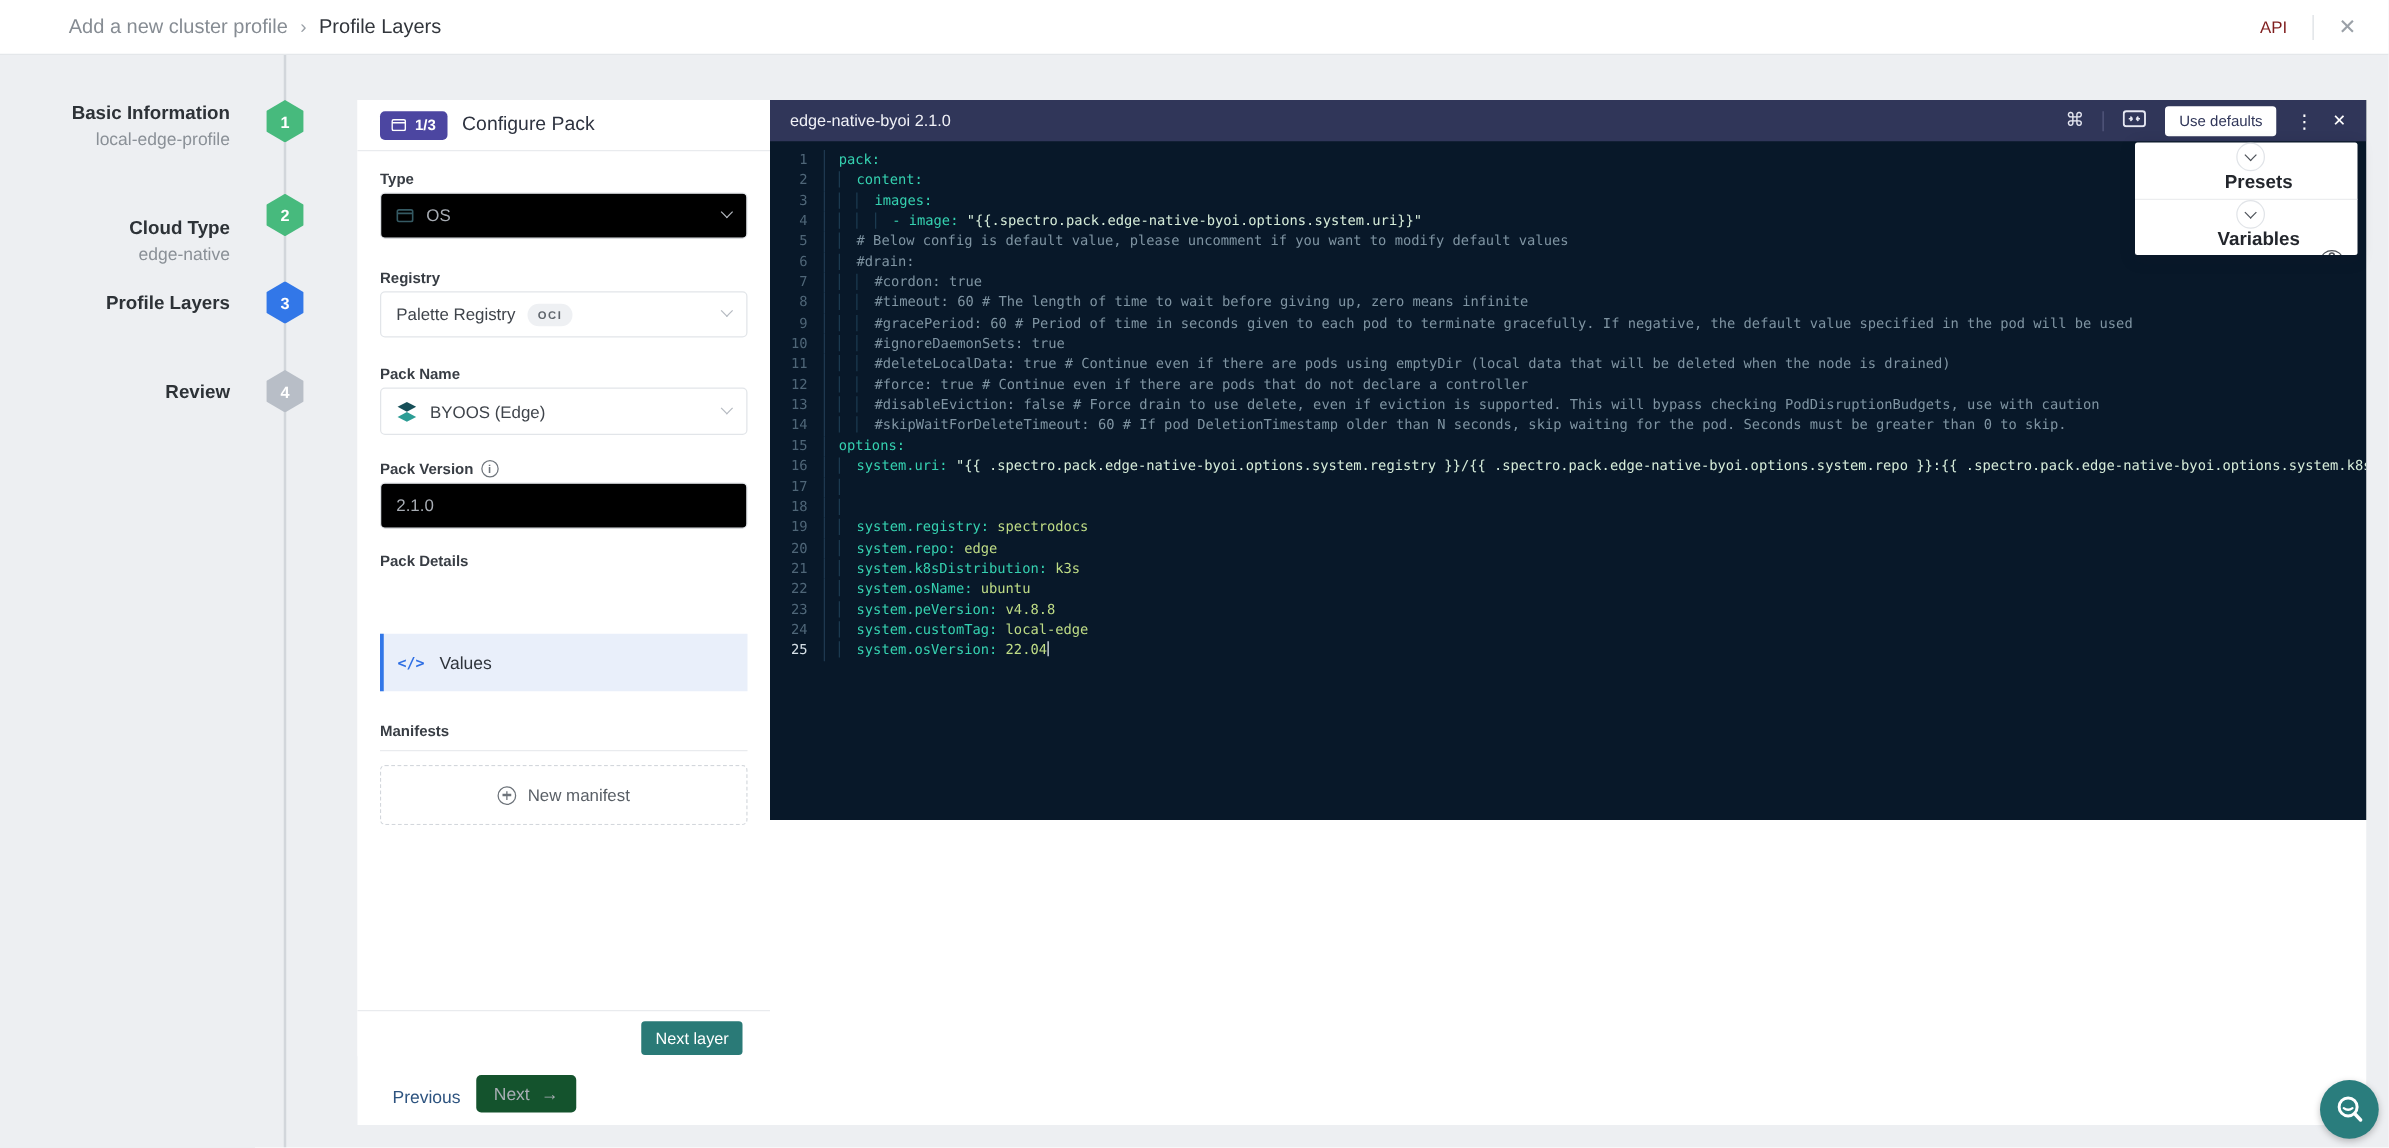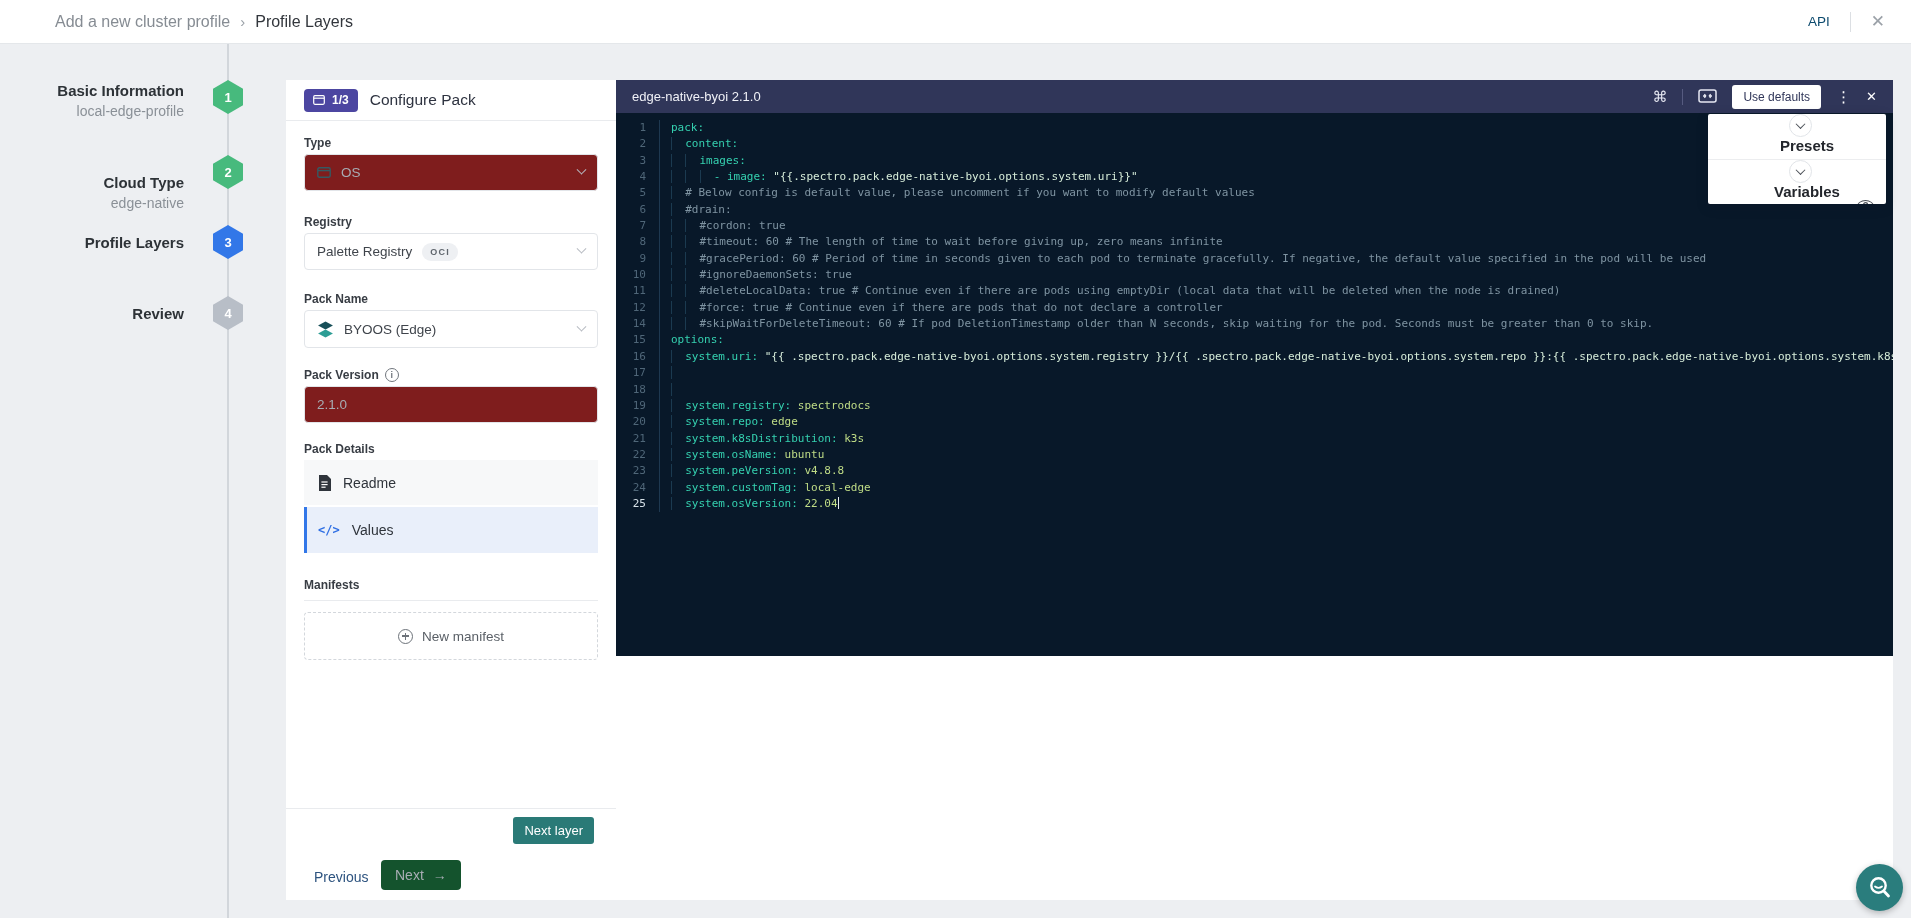--- a/index.html
+++ b/index.html
@@ -6,21 +6,21 @@
   html,body { width:1911px; height:918px; overflow:hidden; }
   body { position:relative; background:#edeff2; font-family:"Liberation Sans", sans-serif; }
 
   
   .top-header { position:absolute; left:0; top:0; width:1911px; height:44px; background:#fff; border-bottom:1px solid #e4e7ea; display:flex; align-items:center; z-index:30; }
   .breadcrumb { margin-left:55px; font-size:16px; display:flex; gap:10px; align-items:center; }
   .bc-parent { color:#868c93; cursor:pointer; }
   .bc-sep { color:#9aa0a7; font-size:15px; }
   .bc-current { color:#32363c; font-weight:500; }
   .header-right { margin-left:auto; margin-right:26px; display:flex; align-items:center; gap:20px; }
-  .api-link { color:#0c4a6e; font-size:13.5px; cursor:pointer; }
+  .api-link { color:#7f1d1d; font-size:13.5px; cursor:pointer; }
   .hdr-divider { width:1px; height:20px; background:#dcdfe3; }
   .hdr-close { color:#9ba1a8; font-size:17px; cursor:pointer; line-height:1; }
 
   
   .stepper-line { position:absolute; left:227px; top:44px; width:1.5px; height:874px; background:#d2d6db; z-index:1; }
   .step { position:absolute; left:0; width:260px; z-index:2; cursor:pointer; }
   .step-text { position:absolute; right:76px; top:0; text-align:right; white-space:nowrap; }
   .step-title { font-size:15px; font-weight:600; color:#2d3237; }
   .step-subtitle { font-size:14px; color:#8a9097; margin-top:4px; }
   .hex { position:absolute; left:213px; top:0; width:30px; height:34px; clip-path:polygon(50% 0,100% 26%,100% 74%,50% 100%,0 74%,0 26%); display:flex; align-items:center; justify-content:center; color:#fff; font-size:13px; font-weight:700; }
@@ -31,21 +31,21 @@
   
   .main-bg { position:absolute; left:286px; top:80px; width:1607px; height:820px; background:#fff; z-index:2; }
 
   
   .form-card { position:absolute; left:286px; top:80px; width:330px; height:765px; background:#fff; z-index:4; }
   .card-header { position:absolute; top:0; left:0; right:0; height:41px; border-bottom:1px solid #e9ebee; display:flex; align-items:center; padding-left:18px; gap:12px; }
   .step-badge { background:#4c46a1; border-radius:4px; color:#fff; height:23px; display:flex; align-items:center; gap:7px; padding:0 9px; font-size:12px; font-weight:600; }
   .card-title { font-size:15.5px; color:#2e3340; font-weight:400; }
   .f-label { position:absolute; left:18px; font-size:12px; font-weight:700; color:#383d44; display:flex; align-items:center; gap:6px; }
   .select { position:absolute; left:18px; right:18px; height:37px; display:flex; align-items:center; gap:10px; padding:0 12px; border:1px solid #e2e5e9; border-radius:4px; background:#fff; font-size:13.5px; color:#3f444b; cursor:pointer; }
-  .select.disabled { background:#7f1d1d; color:#a7acb3; cursor:default; }
+  .select.disabled { background:#000000; color:#a7acb3; cursor:default; }
   .caret { width:7px; height:7px; border-right:1.5px solid #b5bac1; border-bottom:1.5px solid #b5bac1; transform:rotate(45deg) translate(-2px,-2px); margin-left:auto; flex:none; }
   .oci-badge { font-size:9px; letter-spacing:1.2px; font-weight:700; color:#60666d; background:#eef0f3; padding:4px 8px; border-radius:10px; }
   .detail-row { position:absolute; left:18px; right:18px; display:flex; align-items:center; gap:12px; padding:0 14px; font-size:14px; color:#2f343b; cursor:pointer; }
   .row-readme { background:#f7f8f9; height:45px; }
   .row-values { background:#e9effa; border-left:3px solid #3277e8; padding-left:11px; height:46px; }
   .values-glyph { color:#2f6fe4; font-family:"DejaVu Sans Mono", monospace; font-size:12px; font-weight:700; }
   .manifest-hr { position:absolute; left:18px; right:18px; border-top:1px solid #e9ebee; }
   .dashed-box { position:absolute; left:18px; right:18px; height:48px; border:1.5px dashed #d3d7dc; border-radius:4px; display:flex; align-items:center; justify-content:center; gap:9px; color:#595f66; font-size:13.5px; cursor:pointer; }
   .card-footer-hr { position:absolute; left:0; right:0; top:728px; border-top:1px solid #e9ebee; }
   .next-layer-btn { position:absolute; right:22px; top:737px; background:#2a7a77; color:#fff; font-size:13px; border:none; border-radius:3px; padding:6px 11px; cursor:pointer; font-family:inherit; }
@@ -192,29 +192,20 @@
 
   <div class="f-label" style="top:288px">
     <span>Pack Version</span>
     <span class="info-circle">i</span>
   </div>
   <div class="select disabled" style="top:306px">
     <span>2.1.0</span>
   </div>
 
   <div class="f-label" style="top:362px">Pack Details</div>
-  <div class="detail-row row-readme" style="top:380px">
-    <svg width="13" height="16" viewBox="0 0 13 16">
-        <path d="M1 0 h8 l4 4 v12 h-12 z" fill="#2f343b"></path>
-        <line x1="3.4" y1="7" x2="9.6" y2="7" stroke="#fff" stroke-width="1.2"></line>
-        <line x1="3.4" y1="9.6" x2="9.6" y2="9.6" stroke="#fff" stroke-width="1.2"></line>
-        <line x1="3.4" y1="12.2" x2="7.6" y2="12.2" stroke="#fff" stroke-width="1.2"></line>
-      </svg>
-    <span>Readme</span>
-  </div>
   <div class="detail-row row-values" style="top:427px">
     <span class="values-glyph">&lt;/&gt;</span>
     <span>Values</span>
   </div>
 
   <div class="f-label" style="top:498px">Manifests</div>
   <div class="manifest-hr" style="top:520px"></div>
   <div class="dashed-box" style="top:532px">
     <span class="plus-circle"></span>
     <span>New manifest</span>
@@ -254,20 +245,21 @@
         <div class="code-line"><span class="num">3</span><span class="ctext"><span class="ind">  </span><span class="ind">  </span><span class="k">images:</span></span></div>
         <div class="code-line"><span class="num">4</span><span class="ctext"><span class="ind">  </span><span class="ind">  </span><span class="ind">  </span><span class="k">- image:</span><span class="str"> "{{.spectro.pack.edge-native-byoi.options.system.uri}}"</span></span></div>
         <div class="code-line"><span class="num">5</span><span class="ctext"><span class="ind">  </span><span class="cm"># Below config is default value, please uncomment if you want to modify default values</span></span></div>
         <div class="code-line"><span class="num">6</span><span class="ctext"><span class="ind">  </span><span class="cm">#drain:</span></span></div>
         <div class="code-line"><span class="num">7</span><span class="ctext"><span class="ind">  </span><span class="ind">  </span><span class="cm">#cordon: true</span></span></div>
         <div class="code-line"><span class="num">8</span><span class="ctext"><span class="ind">  </span><span class="ind">  </span><span class="cm">#timeout: 60 # The length of time to wait before giving up, zero means infinite</span></span></div>
         <div class="code-line"><span class="num">9</span><span class="ctext"><span class="ind">  </span><span class="ind">  </span><span class="cm">#gracePeriod: 60 # Period of time in seconds given to each pod to terminate gracefully. If negative, the default value specified in the pod will be used</span></span></div>
         <div class="code-line"><span class="num">10</span><span class="ctext"><span class="ind">  </span><span class="ind">  </span><span class="cm">#ignoreDaemonSets: true</span></span></div>
         <div class="code-line"><span class="num">11</span><span class="ctext"><span class="ind">  </span><span class="ind">  </span><span class="cm">#deleteLocalData: true # Continue even if there are pods using emptyDir (local data that will be deleted when the node is drained)</span></span></div>
         <div class="code-line"><span class="num">12</span><span class="ctext"><span class="ind">  </span><span class="ind">  </span><span class="cm">#force: true # Continue even if there are pods that do not declare a controller</span></span></div>
+        <div class="code-line"><span class="num">13</span><span class="ctext"><span class="ind">  </span><span class="ind">  </span><span class="cm">#disableEviction: false # Force drain to use delete, even if eviction is supported. This will bypass checking PodDisruptionBudgets, use with caution</span></span></div>
         <div class="code-line"><span class="num">14</span><span class="ctext"><span class="ind">  </span><span class="ind">  </span><span class="cm">#skipWaitForDeleteTimeout: 60 # If pod DeletionTimestamp older than N seconds, skip waiting for the pod. Seconds must be greater than 0 to skip.</span></span></div>
         <div class="code-line"><span class="num">15</span><span class="ctext"><span class="k">options:</span></span></div>
         <div class="code-line"><span class="num">16</span><span class="ctext"><span class="ind">  </span><span class="k">system.uri:</span><span class="str"> "{{ .spectro.pack.edge-native-byoi.options.system.registry }}/{{ .spectro.pack.edge-native-byoi.options.system.repo }}:{{ .spectro.pack.edge-native-byoi.options.system.k8sDistribution }}</span></span></div>
         <div class="code-line"><span class="num">17</span><span class="ctext"><span class="ind">  </span></span></div>
         <div class="code-line"><span class="num">18</span><span class="ctext"><span class="ind">  </span></span></div>
         <div class="code-line"><span class="num">19</span><span class="ctext"><span class="ind">  </span><span class="k">system.registry:</span><span class="val"> spectrodocs</span></span></div>
         <div class="code-line"><span class="num">20</span><span class="ctext"><span class="ind">  </span><span class="k">system.repo:</span><span class="val"> edge</span></span></div>
         <div class="code-line"><span class="num">21</span><span class="ctext"><span class="ind">  </span><span class="k">system.k8sDistribution:</span><span class="val"> k3s</span></span></div>
         <div class="code-line"><span class="num">22</span><span class="ctext"><span class="ind">  </span><span class="k">system.osName:</span><span class="val"> ubuntu</span></span></div>
         <div class="code-line"><span class="num">23</span><span class="ctext"><span class="ind">  </span><span class="k">system.peVersion:</span><span class="val"> v4.8.8</span></span></div>

